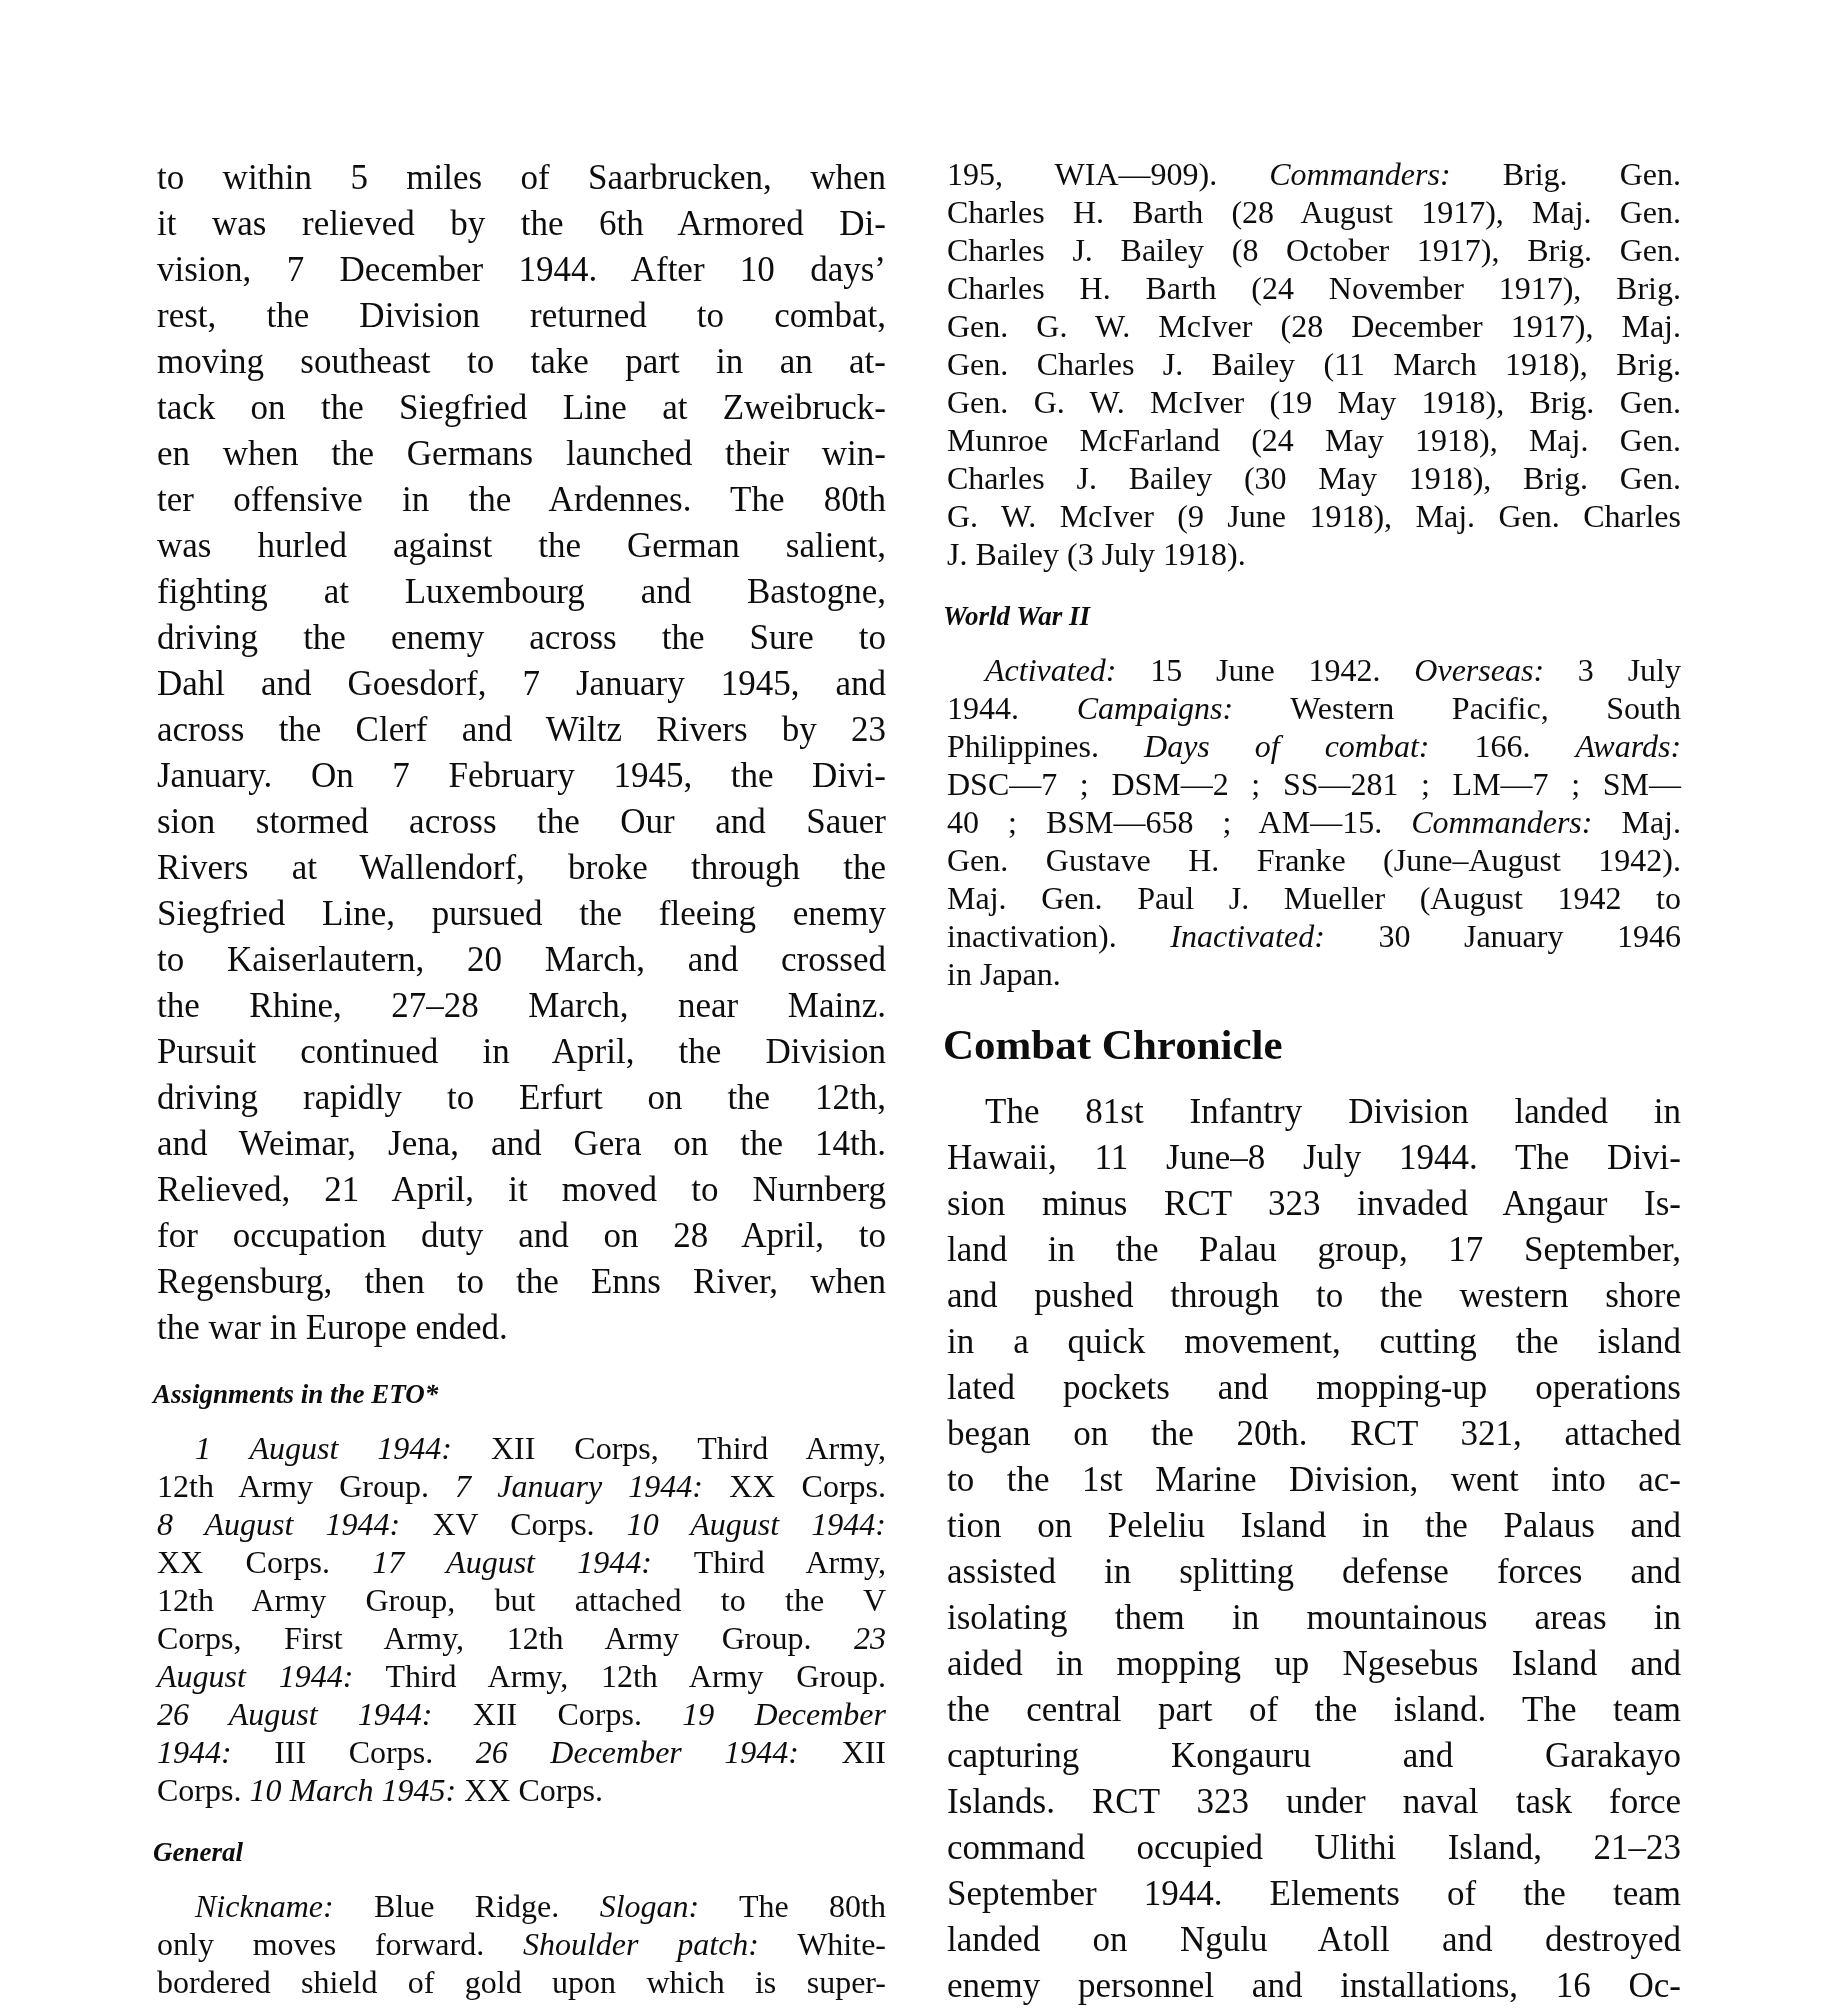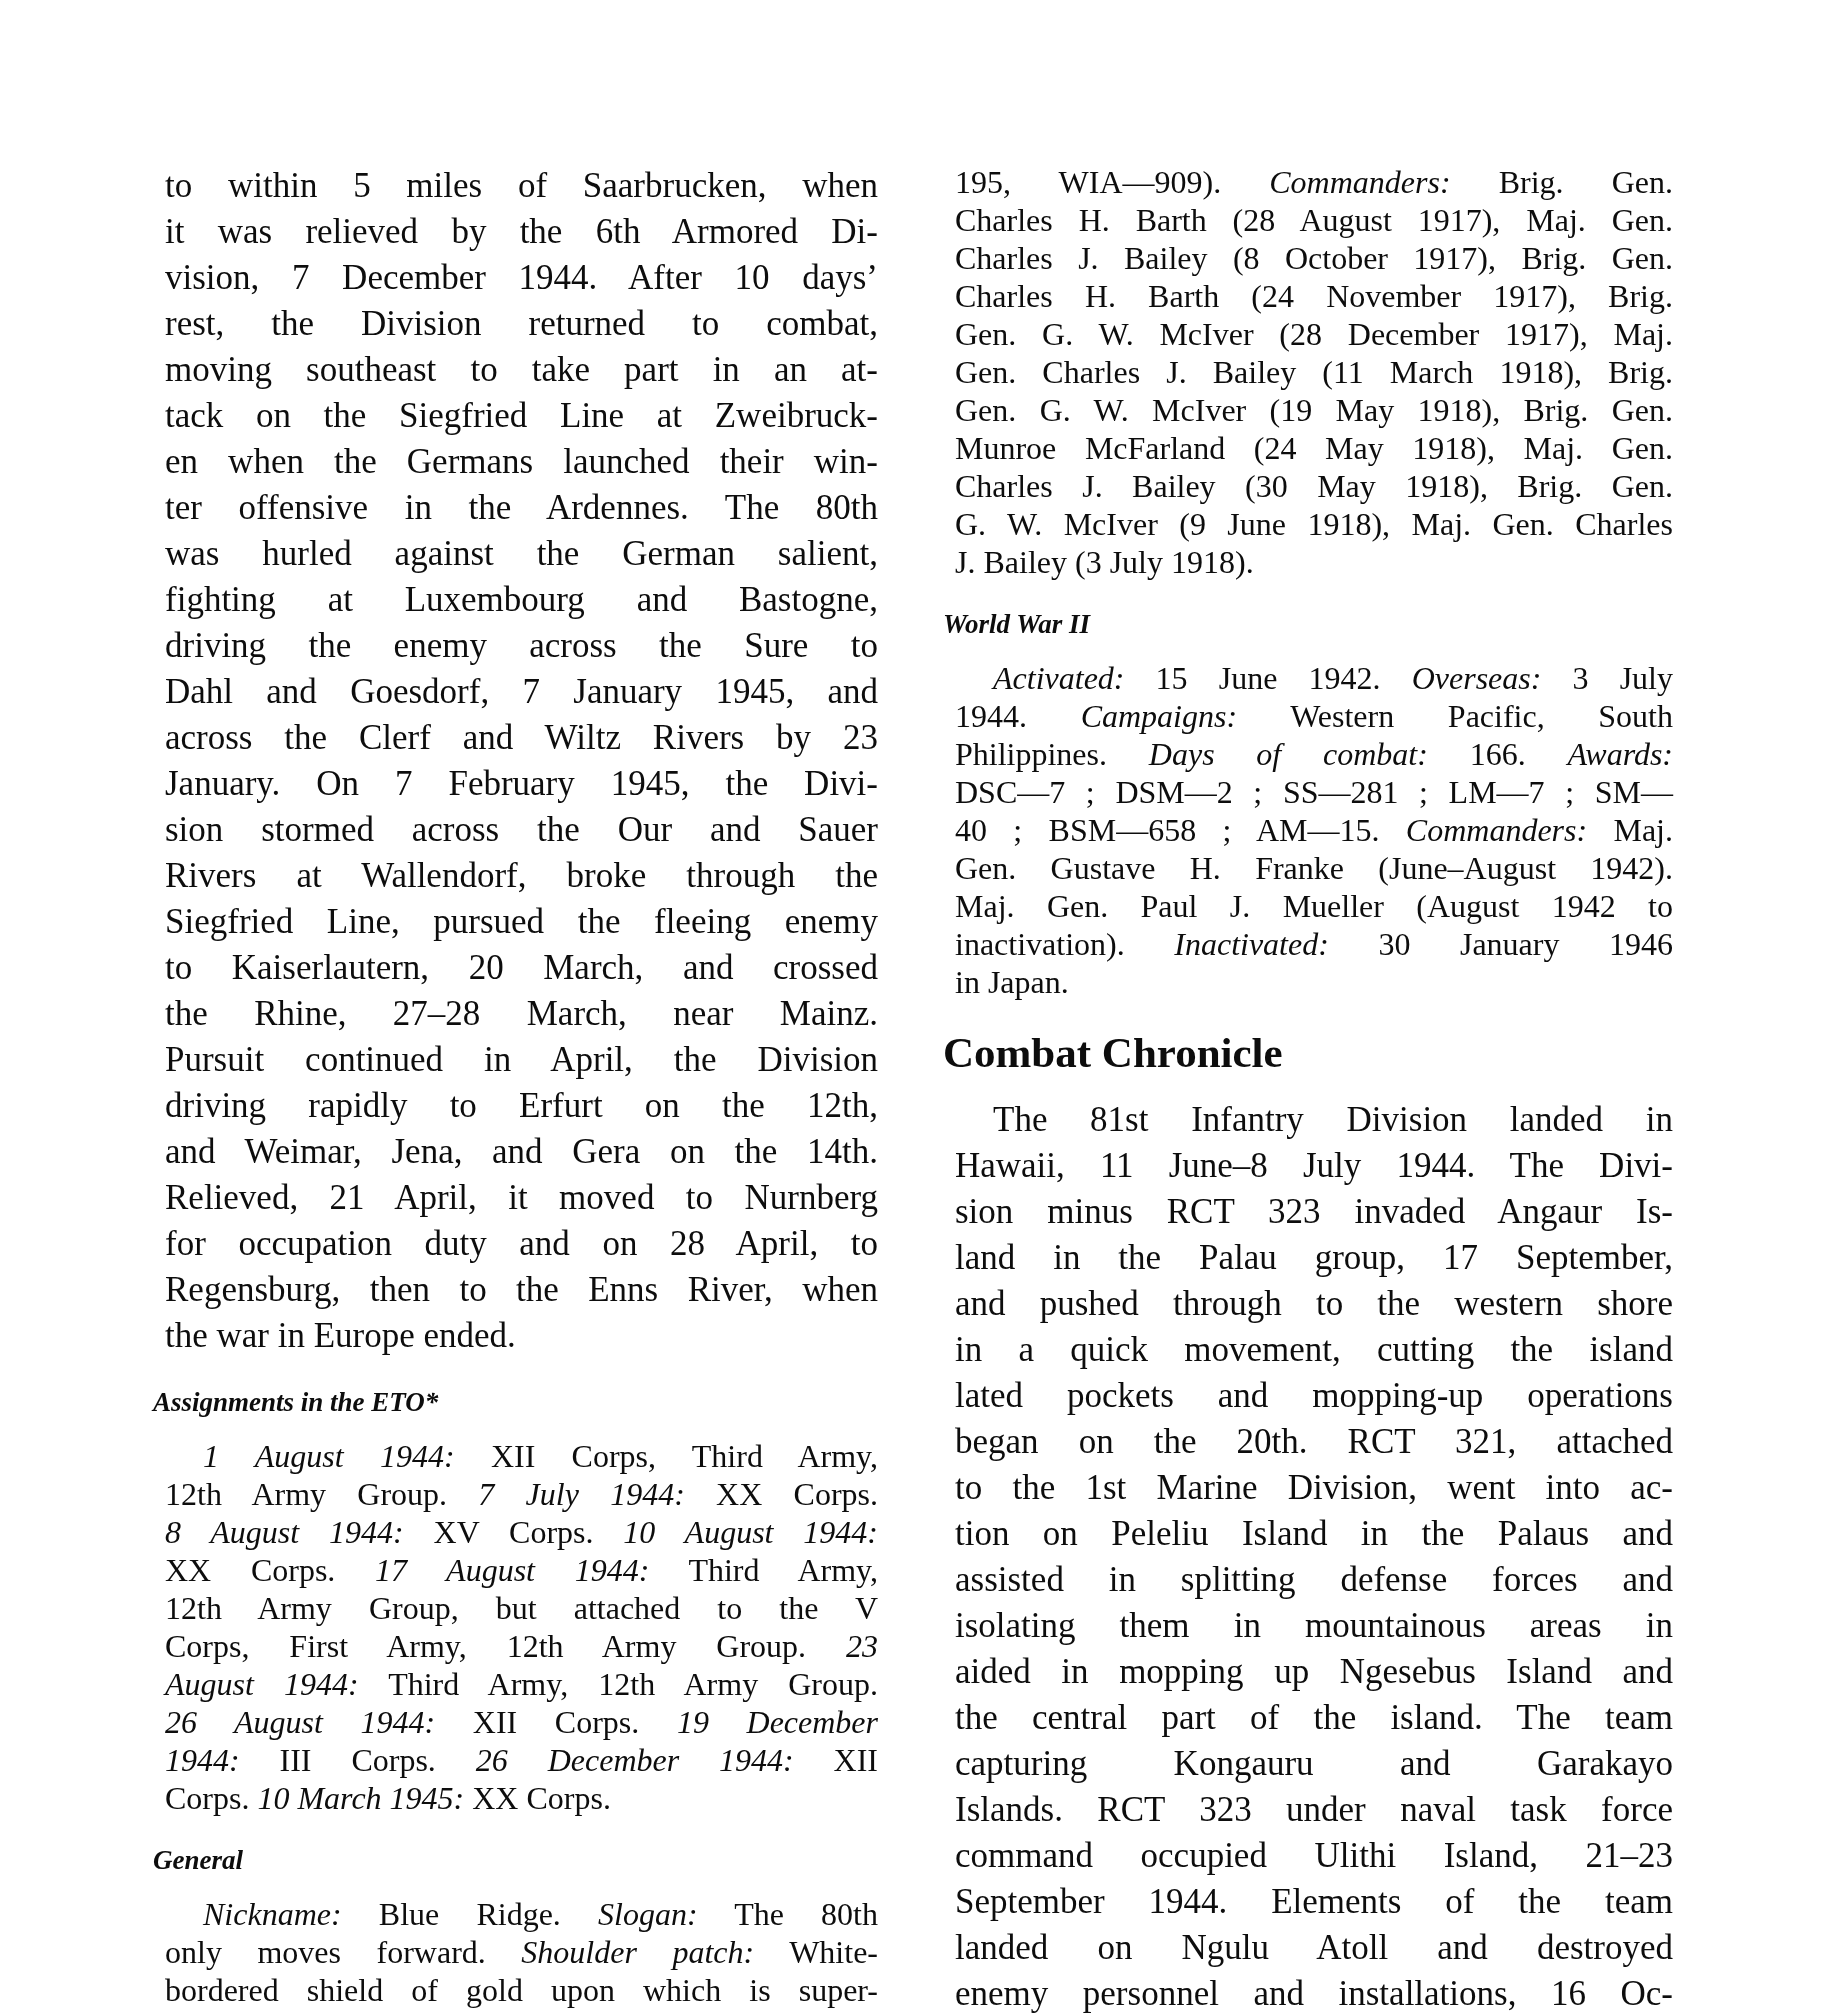--- a/index.html
+++ b/index.html
@@ -10,21 +10,21 @@
     height: 2827px;
     background: #ffffff;
     color: #0d0d0d;
     font-family: "Liberation Serif", "DejaVu Serif", serif;
     overflow: hidden;
   }
   .column { position: absolute; top: 151px; }
   .column.left  { left: 153px;  width: 737px; }
   .column.right { left: 943px; width: 742px; }
 
-  .para { margin: 12px; }
+  .para { margin: 4px; }
   .para.body  { font-size: 35px; line-height: 46px; }
   .para.small { font-size: 32px; line-height: 38px;  }
 
   .line { text-align: justify; text-align-last: justify; white-space: normal; }
   .line.last { text-align-last: left; }
   .para.indent .line:first-child { text-indent: 38px; }
 
   .heading { font-weight: bold; }
   .heading.small { font-size: 27px;  line-height: 42px; margin: 22px 0 14px 0; font-style: italic; }
   .heading.large { font-size: 43px; line-height: 48px; margin: 28px 0 20px 0; }
@@ -58,21 +58,21 @@
         <div class="line"><span>driving rapidly to Erfurt on the 12th,</span></div>
         <div class="line"><span>and Weimar, Jena, and Gera on the 14th.</span></div>
         <div class="line"><span>Relieved, 21 April, it moved to Nurnberg</span></div>
         <div class="line"><span>for occupation duty and on 28 April, to</span></div>
         <div class="line"><span>Regensburg, then to the Enns River, when</span></div>
         <div class="line last"><span>the war in Europe ended.</span></div>
       </div>
       <div class="heading small">Assignments in the ETO*</div>
       <div class="para small indent">
         <div class="line"><i>1 August 1944:</i><span> XII Corps, Third Army,</span></div>
-        <div class="line"><span>12th Army Group. </span><i>7 July 1944:</i><span> XX Corps.</span></div>
+        <div class="line"><span>12th Army Group. </span><i>7 January 1944:</i><span> XX Corps.</span></div>
         <div class="line"><i>8 August 1944:</i><span> XV Corps. </span><i>10 August 1944:</i></div>
         <div class="line"><span>XX Corps. </span><i>17 August 1944:</i><span> Third Army,</span></div>
         <div class="line"><span>12th Army Group, but attached to the V</span></div>
         <div class="line"><span>Corps, First Army, 12th Army Group. </span><i>23</i></div>
         <div class="line"><i>August 1944:</i><span> Third Army, 12th Army Group.</span></div>
         <div class="line"><i>26 August 1944:</i><span> XII Corps. </span><i>19 December</i></div>
         <div class="line"><i>1944:</i><span> III Corps. </span><i>26 December 1944:</i><span> XII</span></div>
         <div class="line last"><span>Corps. </span><i>10 March 1945:</i><span> XX Corps.</span></div>
       </div>
       <div class="heading small">General</div>

